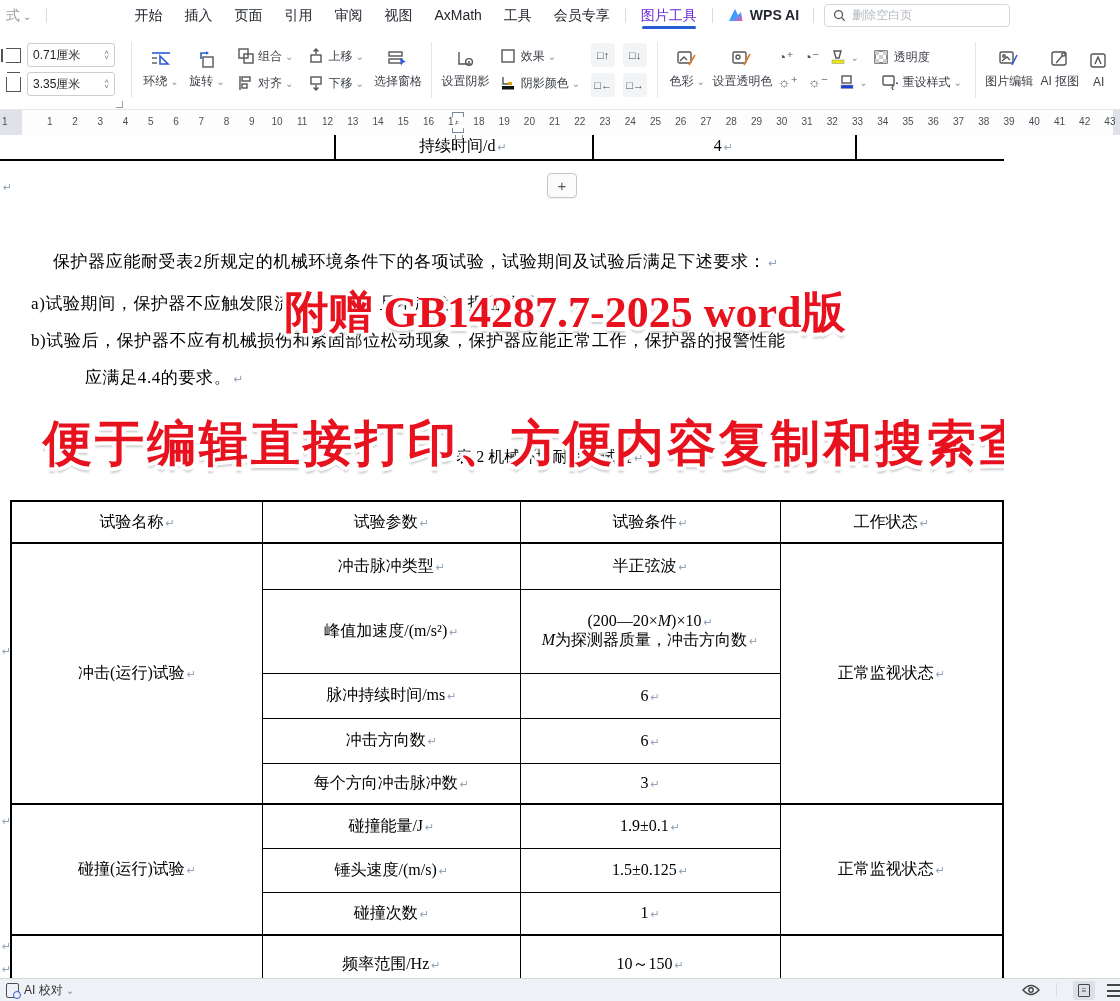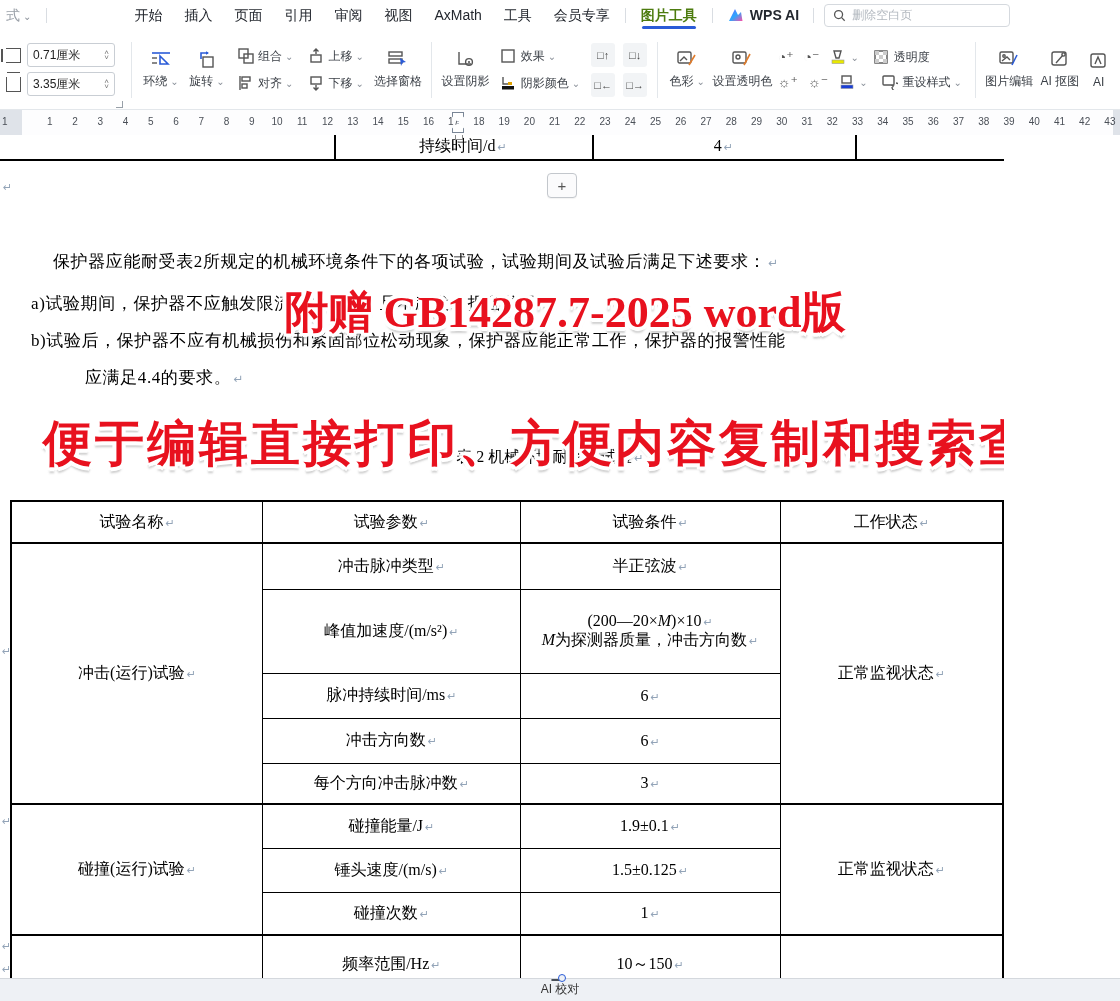--- a/index.html
+++ b/index.html
@@ -4,21 +4,21 @@
 <style>
   * { margin:0; padding:0; box-sizing:border-box; }
   html,body { width:1120px; height:1001px; overflow:hidden; background:#fff;
     font-family:"Liberation Sans","DejaVu Sans",sans-serif; }
 
   
   #menubar { position:absolute; top:0; left:0; width:1120px; height:30px; background:#fff;
     display:flex; align-items:center; font-size:14px; color:#23272e; }
   .mtab { padding:0 11px; height:30px; line-height:30px; cursor:default; white-space:nowrap; }
   .mtab.lead { color:#9aa0a8; padding-left:6px; }
-  .mtab.active { color:#4d7c0f; font-weight:bold; position:relative; }
+  .mtab.active { color:#6d28d9; font-weight:normal; position:relative; }
   .mtab.active::after { content:""; position:absolute; left:12px; right:12px; bottom:1px; height:3px; background:#2a5bd7; border-radius:2px; }
   .vdiv { width:1px; height:15px; background:#d9dde2; margin:0 4px; }
   .chev { font-size:10px; color:#8a9099; margin-left:3px; }
   #wpsai-wrap { display:flex; align-items:center; gap:6px; padding:0 10px; font-weight:bold; }
   #searchbox { display:flex; align-items:center; gap:6px; width:186px; height:23px;
     border:1px solid #d5d9de; border-radius:4px; background:#fff; padding:0 8px; margin-left:6px; }
   #searchbox input { border:none; outline:none; width:130px; font-size:12px; color:#333; background:transparent; }
   #searchbox input::placeholder { color:#b2b8bf; }
 
   
@@ -85,21 +85,21 @@
   #ttable { position:absolute; top:365px; left:10px; border-collapse:collapse; table-layout:fixed; z-index:0;
     font-size:16px; }
   #ttable td { border:1px solid #000; text-align:center; vertical-align:middle; padding:0 4px; }
   #ttable tr.hdr td { border-bottom:2px solid #000; height:42px; }
   #ttable { border:2px solid #000; }
   tr.bt2 td { border-top:2px solid #000 !important; }
   .i { font-style:italic; }
 
   
   #statusbar { position:absolute; bottom:0; left:0; width:1120px; height:23px; background:#eef1f5;
-    border-top:1px solid #d4d8dd; display:flex; align-items:center; font-size:12px; color:#333; padding:0 6px;flex-direction:column; }
+    border-top:1px solid #d4d8dd; display:flex; align-items:center; font-size:12px; color:#333; padding:0 6px; }
   .sb-doc-ic { width:13px; height:15px; border:1.3px solid #4a5058; border-radius:2px; position:relative; margin-right:5px; }
   .sb-doc-ic::after { content:""; position:absolute; right:-3px; bottom:-2px; width:6px; height:6px;
     border:1.4px solid #2a5bd7; border-radius:50%; background:#eef1f5; }
   #statusbar .right { margin-left:auto; display:flex; align-items:center; gap:12px; }
   .pagebtn { width:22px; height:19px; background:#dbe0e6; border-radius:3px; display:flex; align-items:center; justify-content:center; }
   .pagebtn .inner { width:12px; height:13px; border:1.3px solid #444; border-radius:1px;
     display:flex; align-items:center; justify-content:center; font-size:8px; color:#444; }
   .listicon { width:15px; height:13px; border-top:2px solid #444; border-bottom:2px solid #444; position:relative; }
   .listicon::after{ content:""; position:absolute; left:0; right:0; top:4.5px; height:2px; background:#444; }
 </style>

